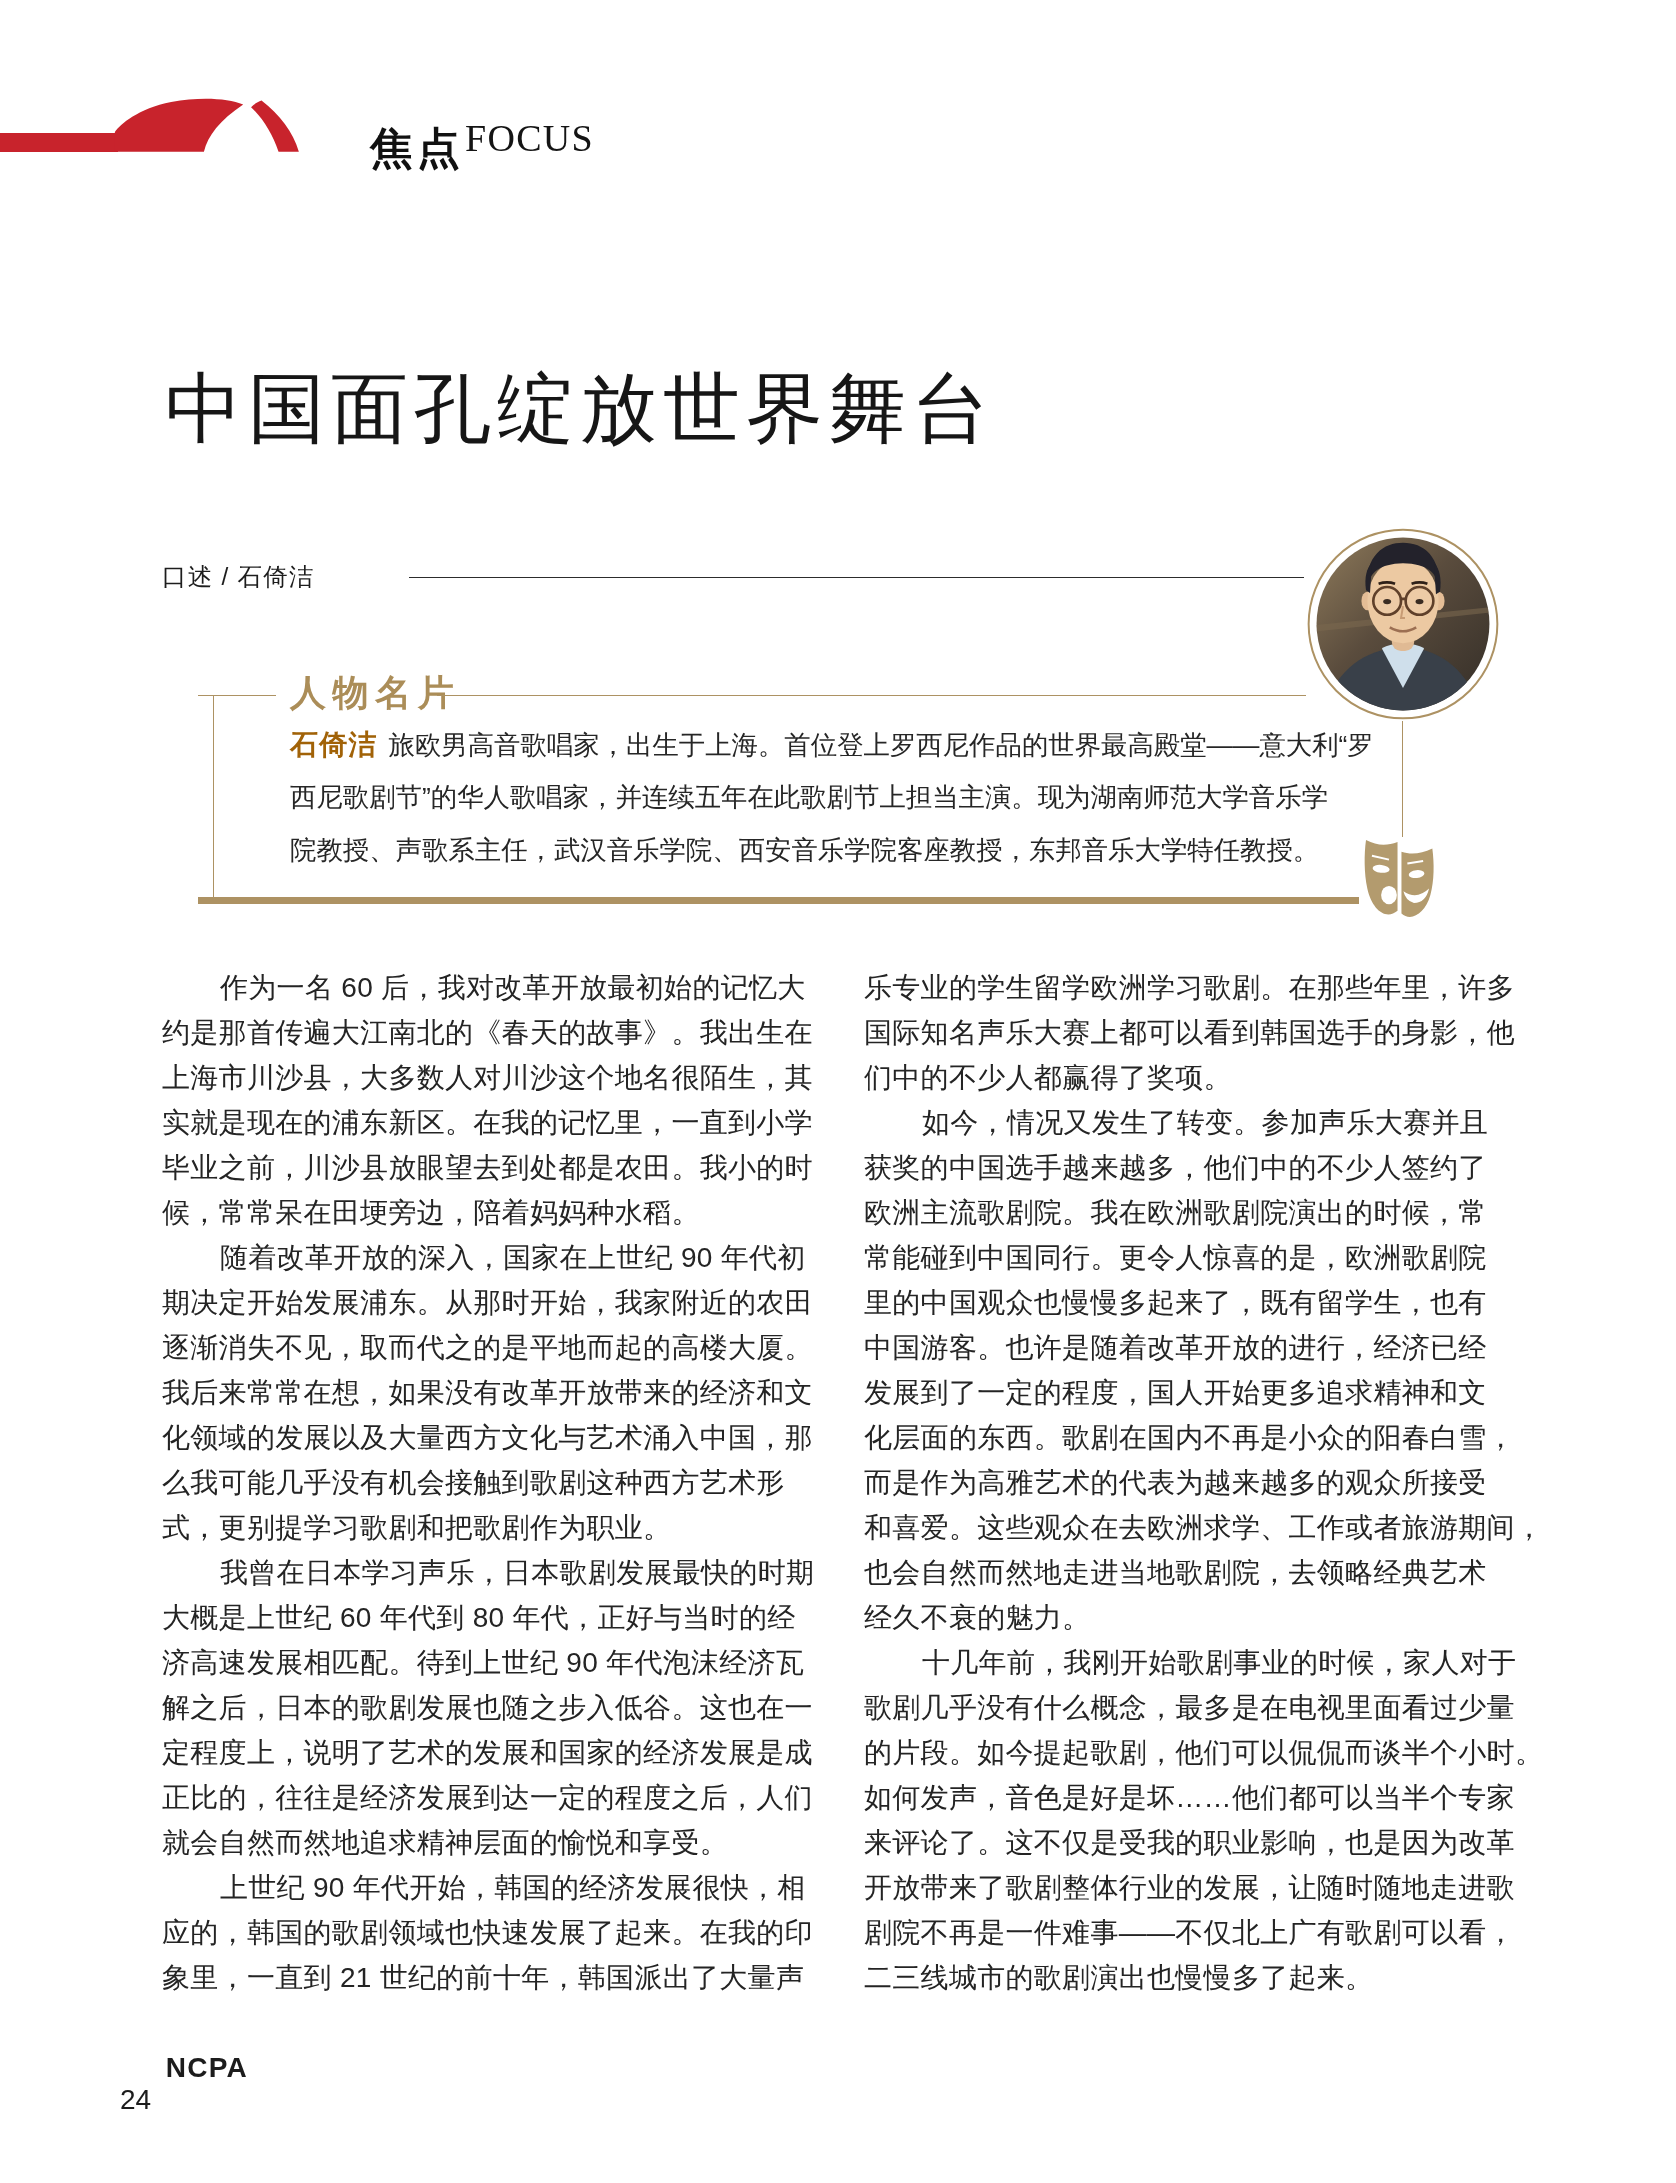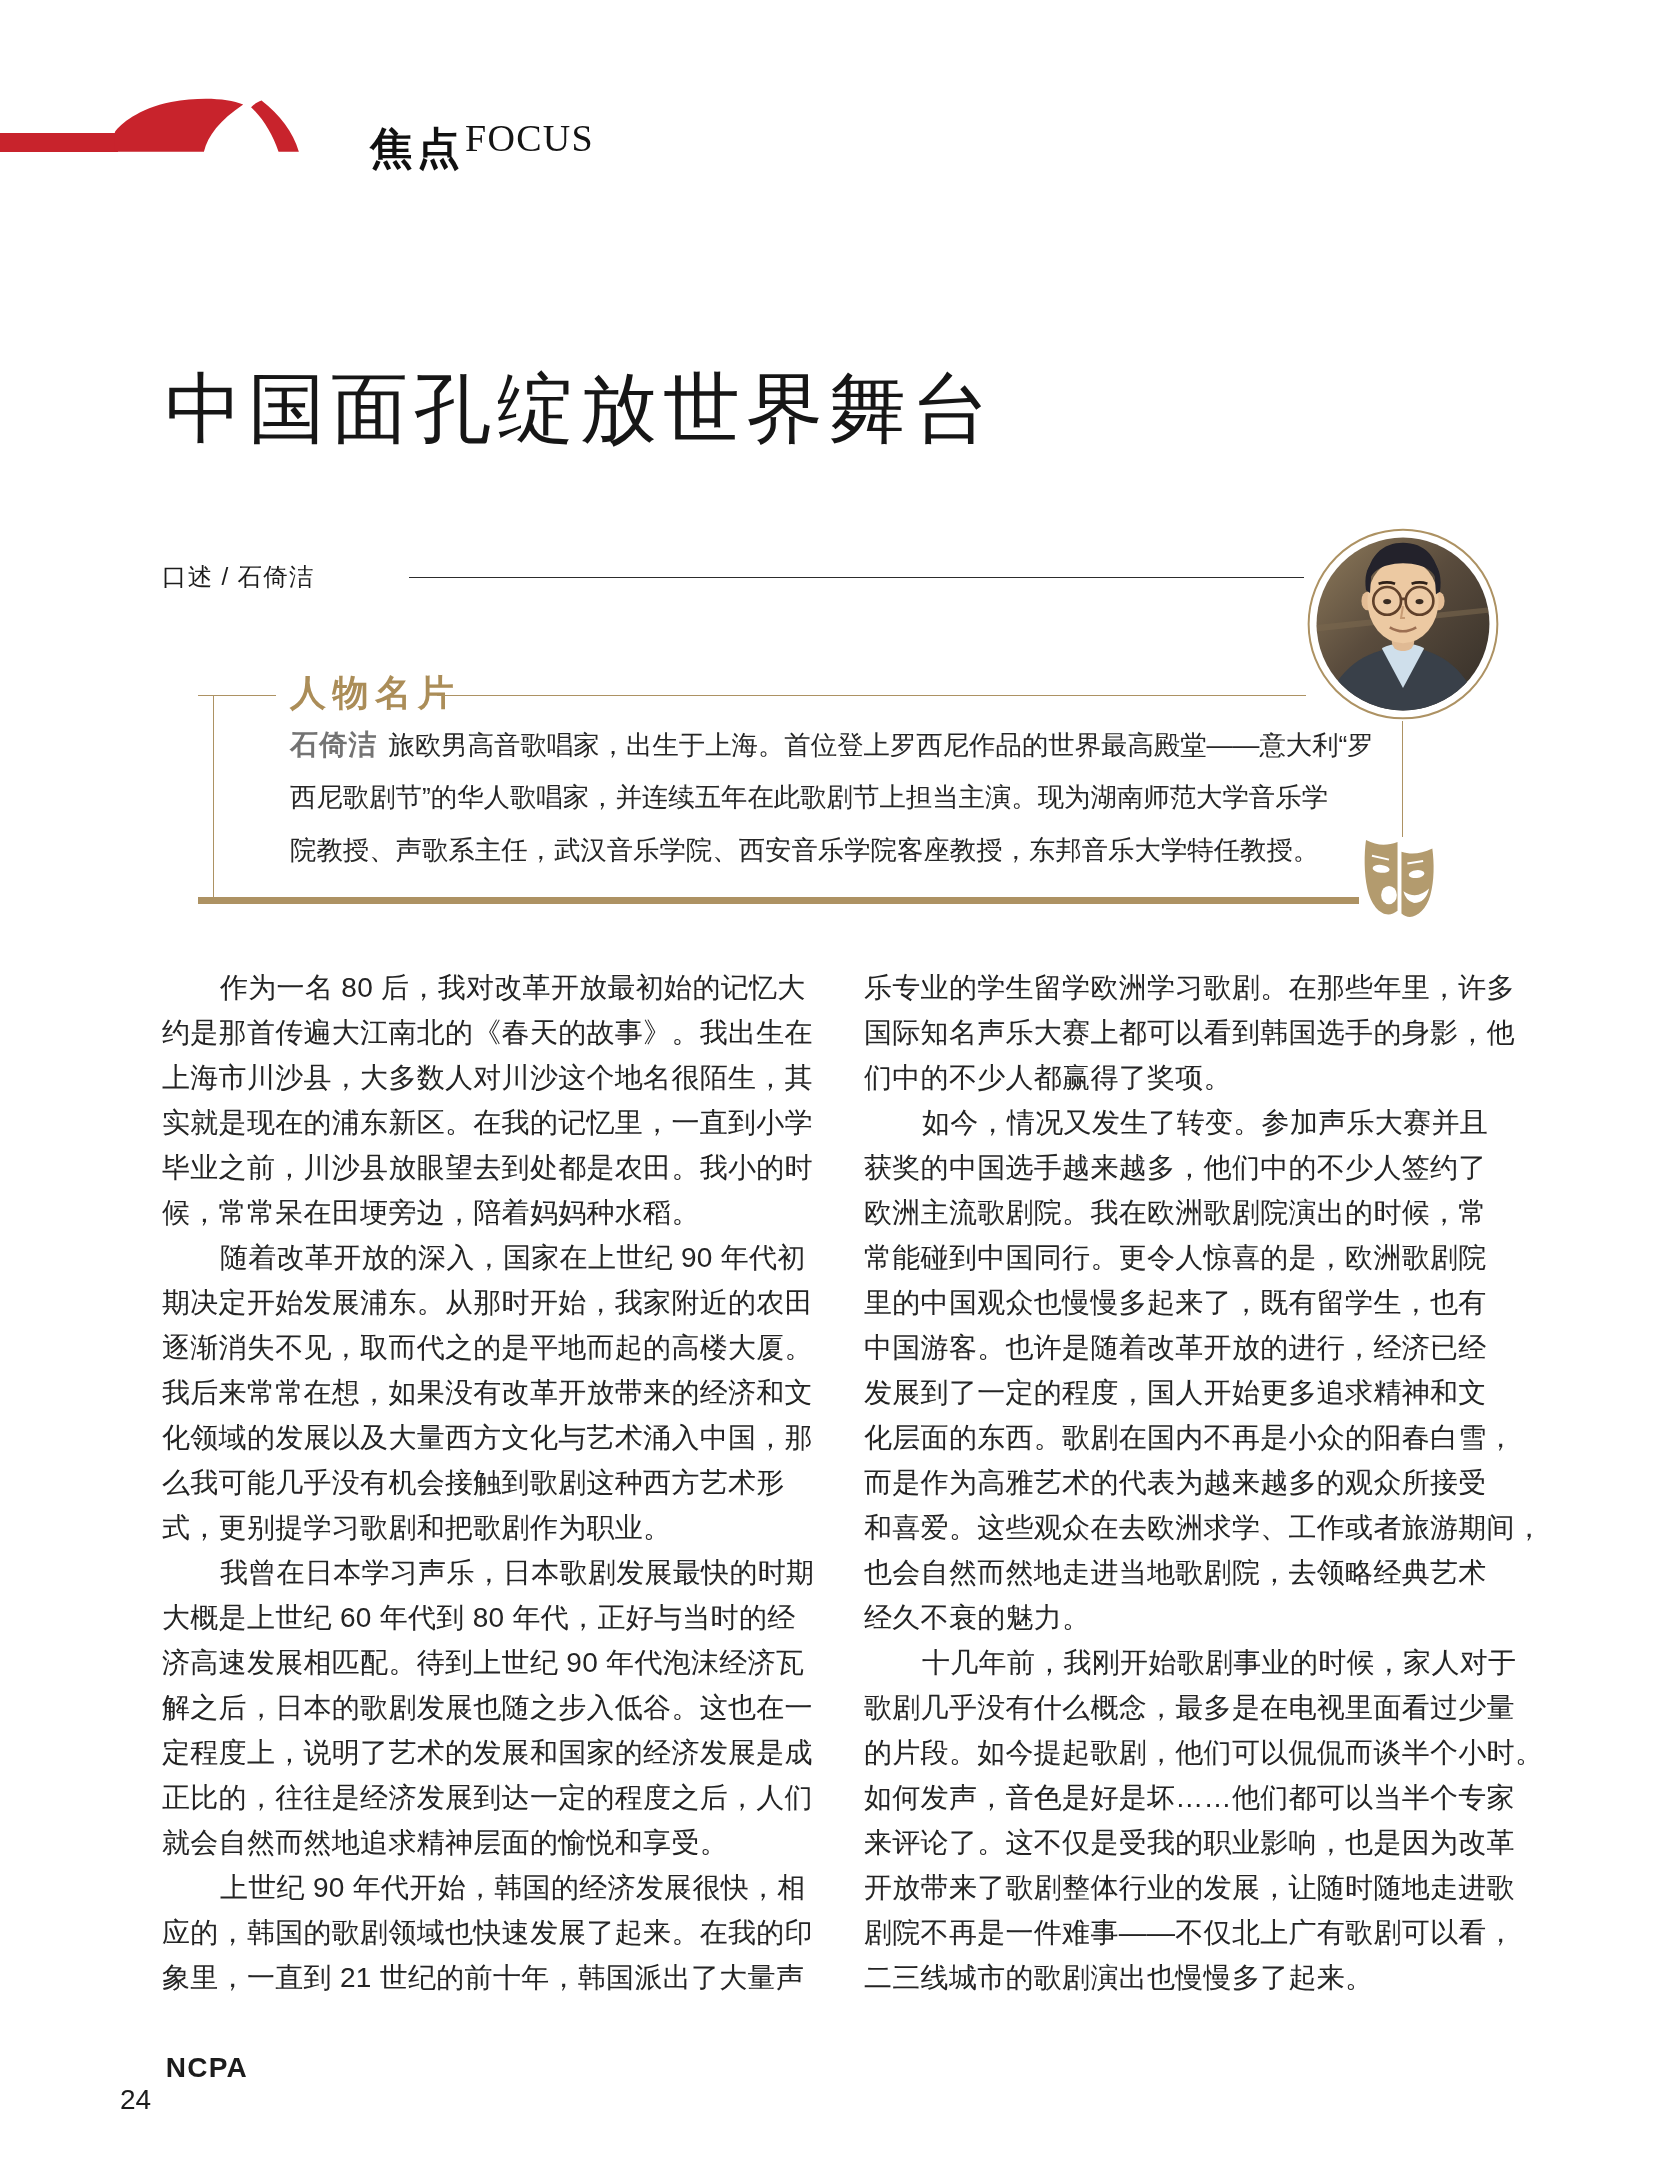--- a/index.html
+++ b/index.html
@@ -25,21 +25,21 @@
   .connector{position:absolute;left:1402px;top:721px;width:1.3px;height:116px;background:#ad9263;}
 
   
   .card-rule-short{position:absolute;left:198px;top:695px;width:78px;height:1.3px;background:#ad9263;}
   .card-heading{position:absolute;left:290px;top:669px;margin:0;font-size:36px;font-weight:700;
                 font-family:"Liberation Serif","DejaVu Serif",serif;color:#ab8d58;letter-spacing:6.6px;}
   .card-rule-long{position:absolute;left:437px;top:695px;width:869px;height:1.3px;background:#ad9263;}
   .card-vline{position:absolute;left:213px;top:695px;width:1.3px;height:204px;background:#ad9263;}
   .bio{position:absolute;left:290px;top:718px;width:1083px;}
   .bio-line{height:53px;line-height:53px;font-size:26.4px;color:#262626;white-space:nowrap;}
-  .bio-line b{font-size:28px;font-weight:700;letter-spacing:1.3px;margin-right:10.6px;color:#737373;}
+  .bio-line b{font-size:28px;font-weight:700;letter-spacing:1.3px;margin-right:10.6px;color:#a16207;}
   .card-bottom-bar{position:absolute;left:198px;top:897px;width:1161px;height:7.3px;background:#ad9263;}
   .masks{position:absolute;left:1364px;top:836px;width:71px;height:88px;}
 
   
   .col{position:absolute;top:965px;width:656px;}
   .col-left{left:162px;}
   .col-right{left:864px;}
   .tline{height:45px;line-height:45px;font-size:28px;letter-spacing:0.3px;color:#242424;white-space:nowrap;}
   .tline.ind{text-indent:58px;}
 
@@ -119,21 +119,21 @@
     <path d="M12,30 L38,36" stroke="#ffffff" stroke-width="3"></path>
     <ellipse cx="26" cy="50" rx="13" ry="6" fill="#ffffff" transform="rotate(6 26 50)"></ellipse>
     <ellipse cx="38" cy="90" rx="12" ry="14" fill="#ffffff"></ellipse>
     <path d="M57,24 C72,29 87,27 104,19 C107,42 107,68 101,90 C93,119 71,131 57,118 Z" fill="#b39b6e"></path>
     <path d="M66,42 L90,38" stroke="#ffffff" stroke-width="3"></path>
     <ellipse cx="80" cy="58" rx="12" ry="6" fill="#ffffff" transform="rotate(-6 80 58)"></ellipse>
     <path d="M60,84 Q80,98 99,80 Q94,102 76,102 Q63,98 60,84 Z" fill="#ffffff"></path>
   </svg>
 
   <div class="col col-left" id="col-left">
-      <div class="tline ind">作为一名 80 后，我对改革开放最初始的记忆大</div>
+      <div class="tline ind">作为一名 60 后，我对改革开放最初始的记忆大</div>
       <div class="tline">约是那首传遍大江南北的《春天的故事》。我出生在</div>
       <div class="tline">上海市川沙县，大多数人对川沙这个地名很陌生，其</div>
       <div class="tline">实就是现在的浦东新区。在我的记忆里，一直到小学</div>
       <div class="tline">毕业之前，川沙县放眼望去到处都是农田。我小的时</div>
       <div class="tline">候，常常呆在田埂旁边，陪着妈妈种水稻。</div>
       <div class="tline ind">随着改革开放的深入，国家在上世纪 90 年代初</div>
       <div class="tline">期决定开始发展浦东。从那时开始，我家附近的农田</div>
       <div class="tline">逐渐消失不见，取而代之的是平地而起的高楼大厦。</div>
       <div class="tline">我后来常常在想，如果没有改革开放带来的经济和文</div>
       <div class="tline">化领域的发展以及大量西方文化与艺术涌入中国，那</div>

